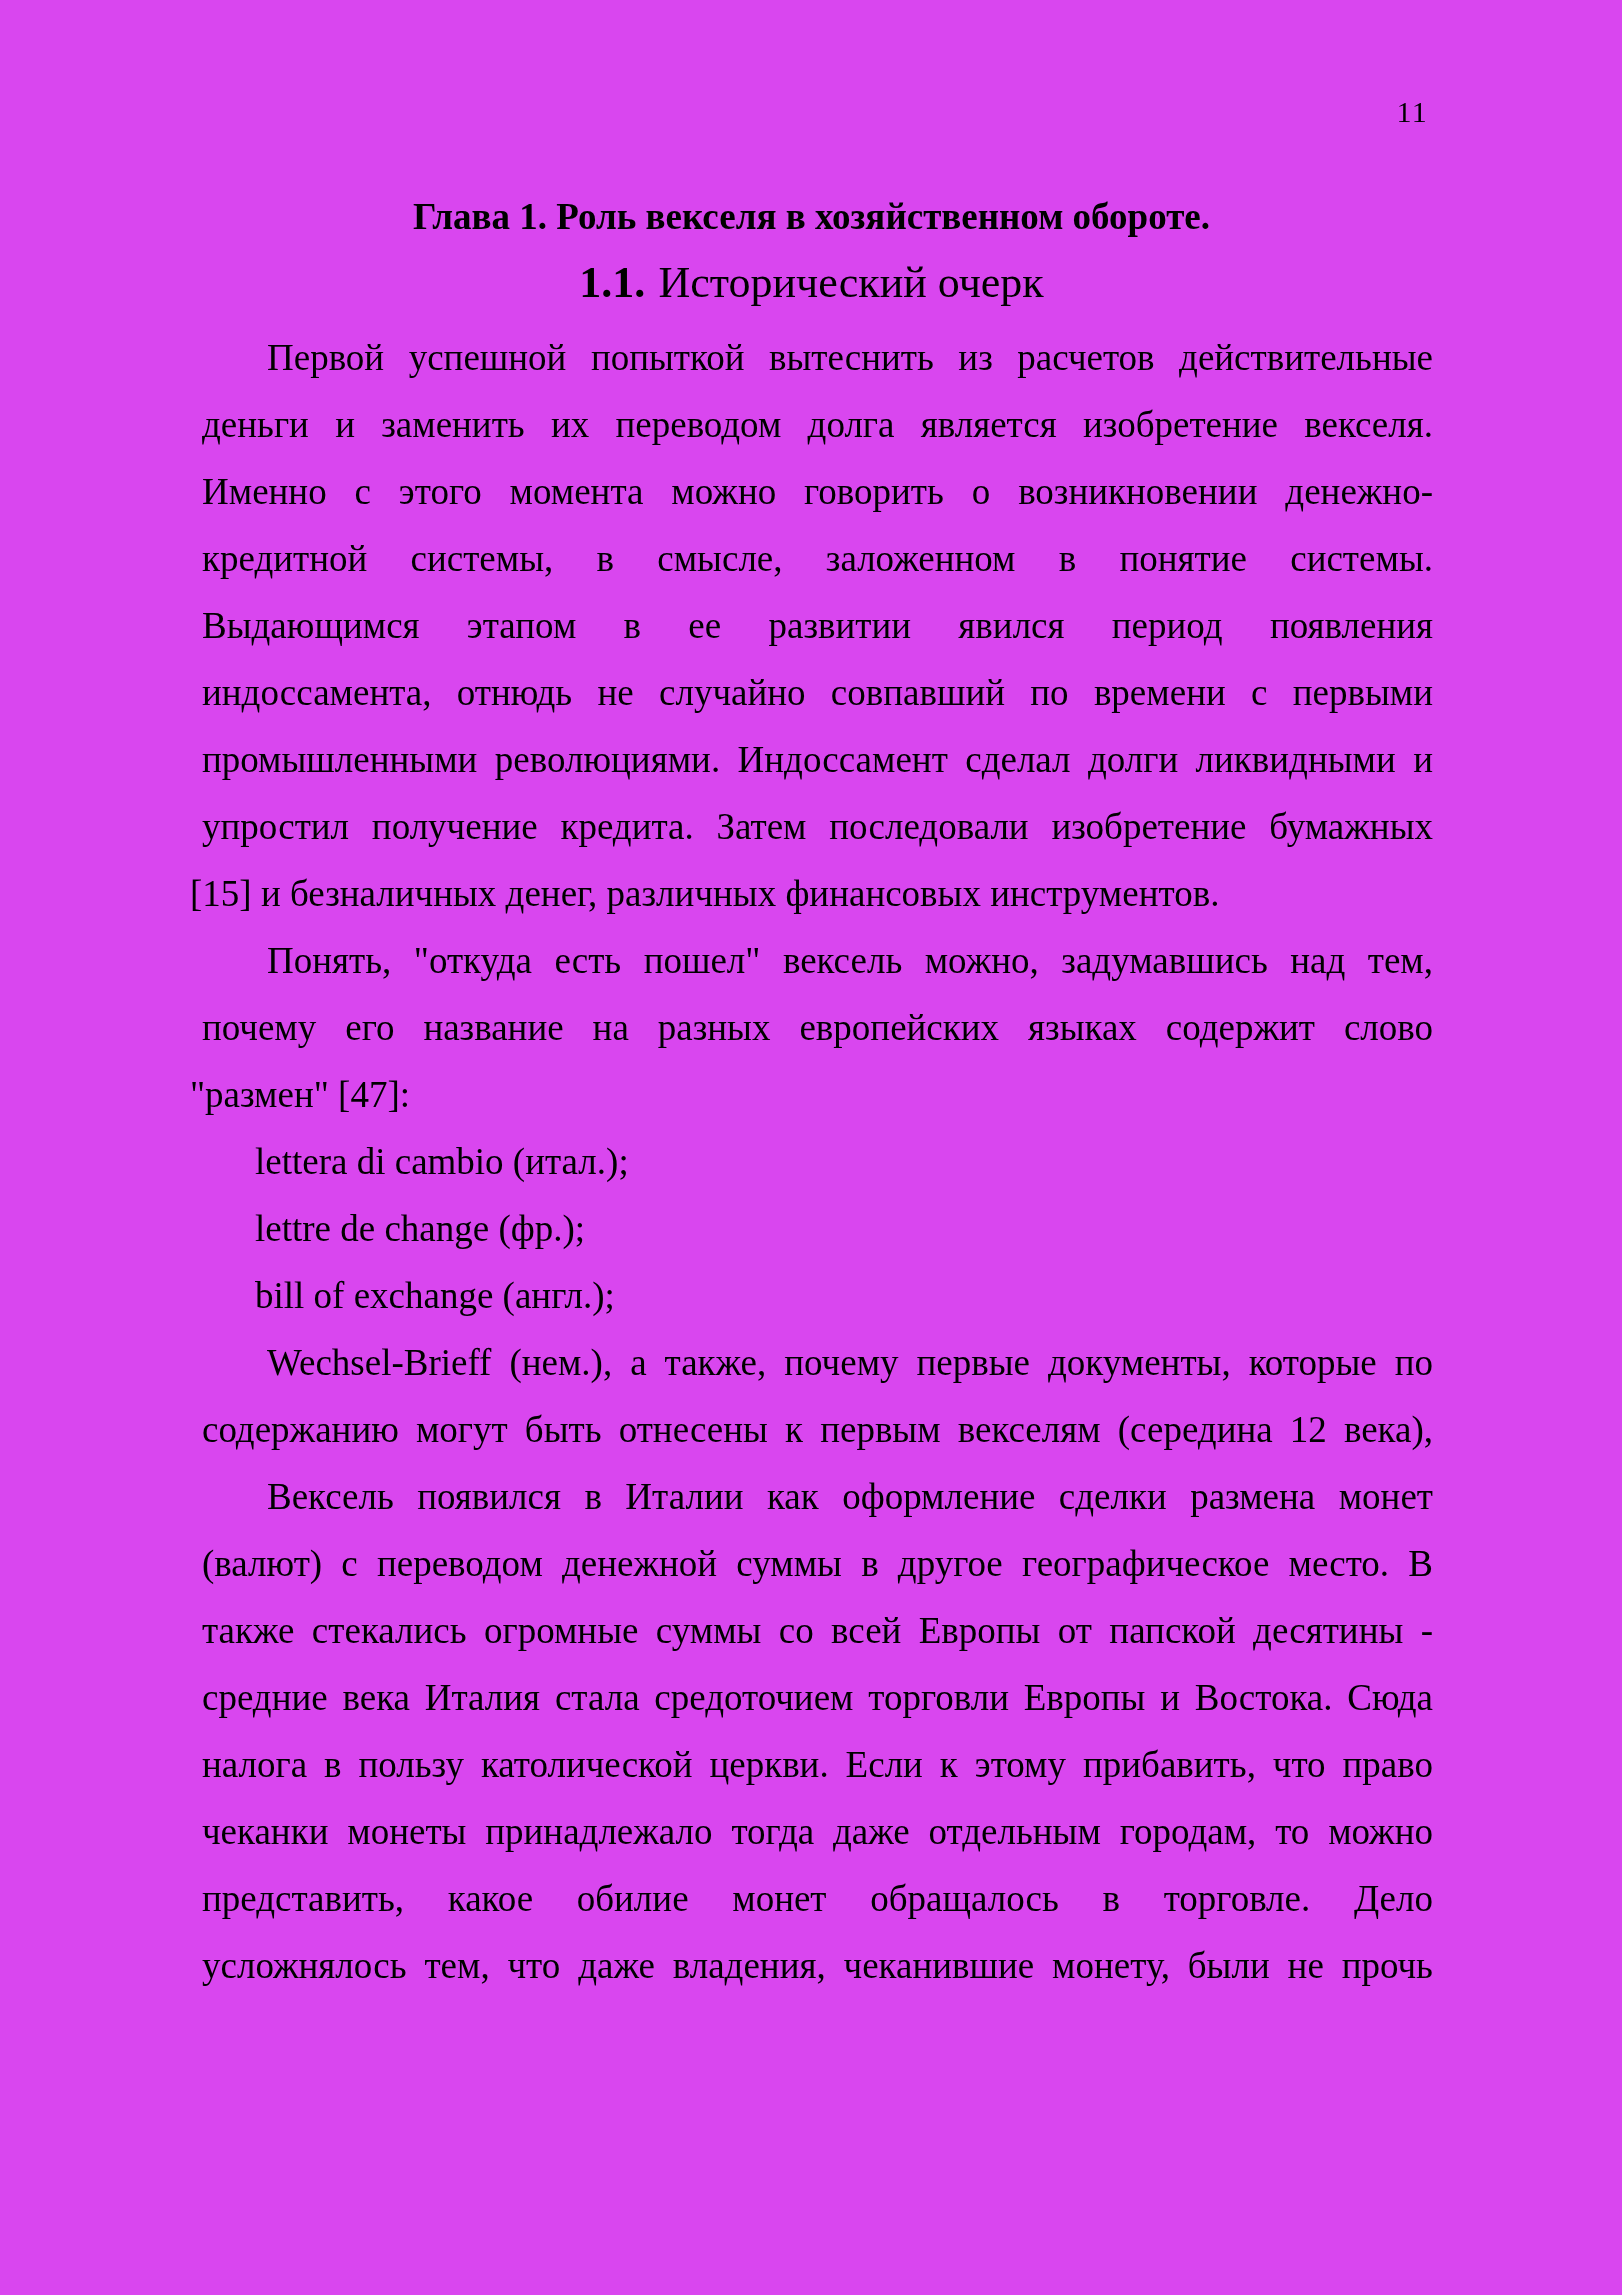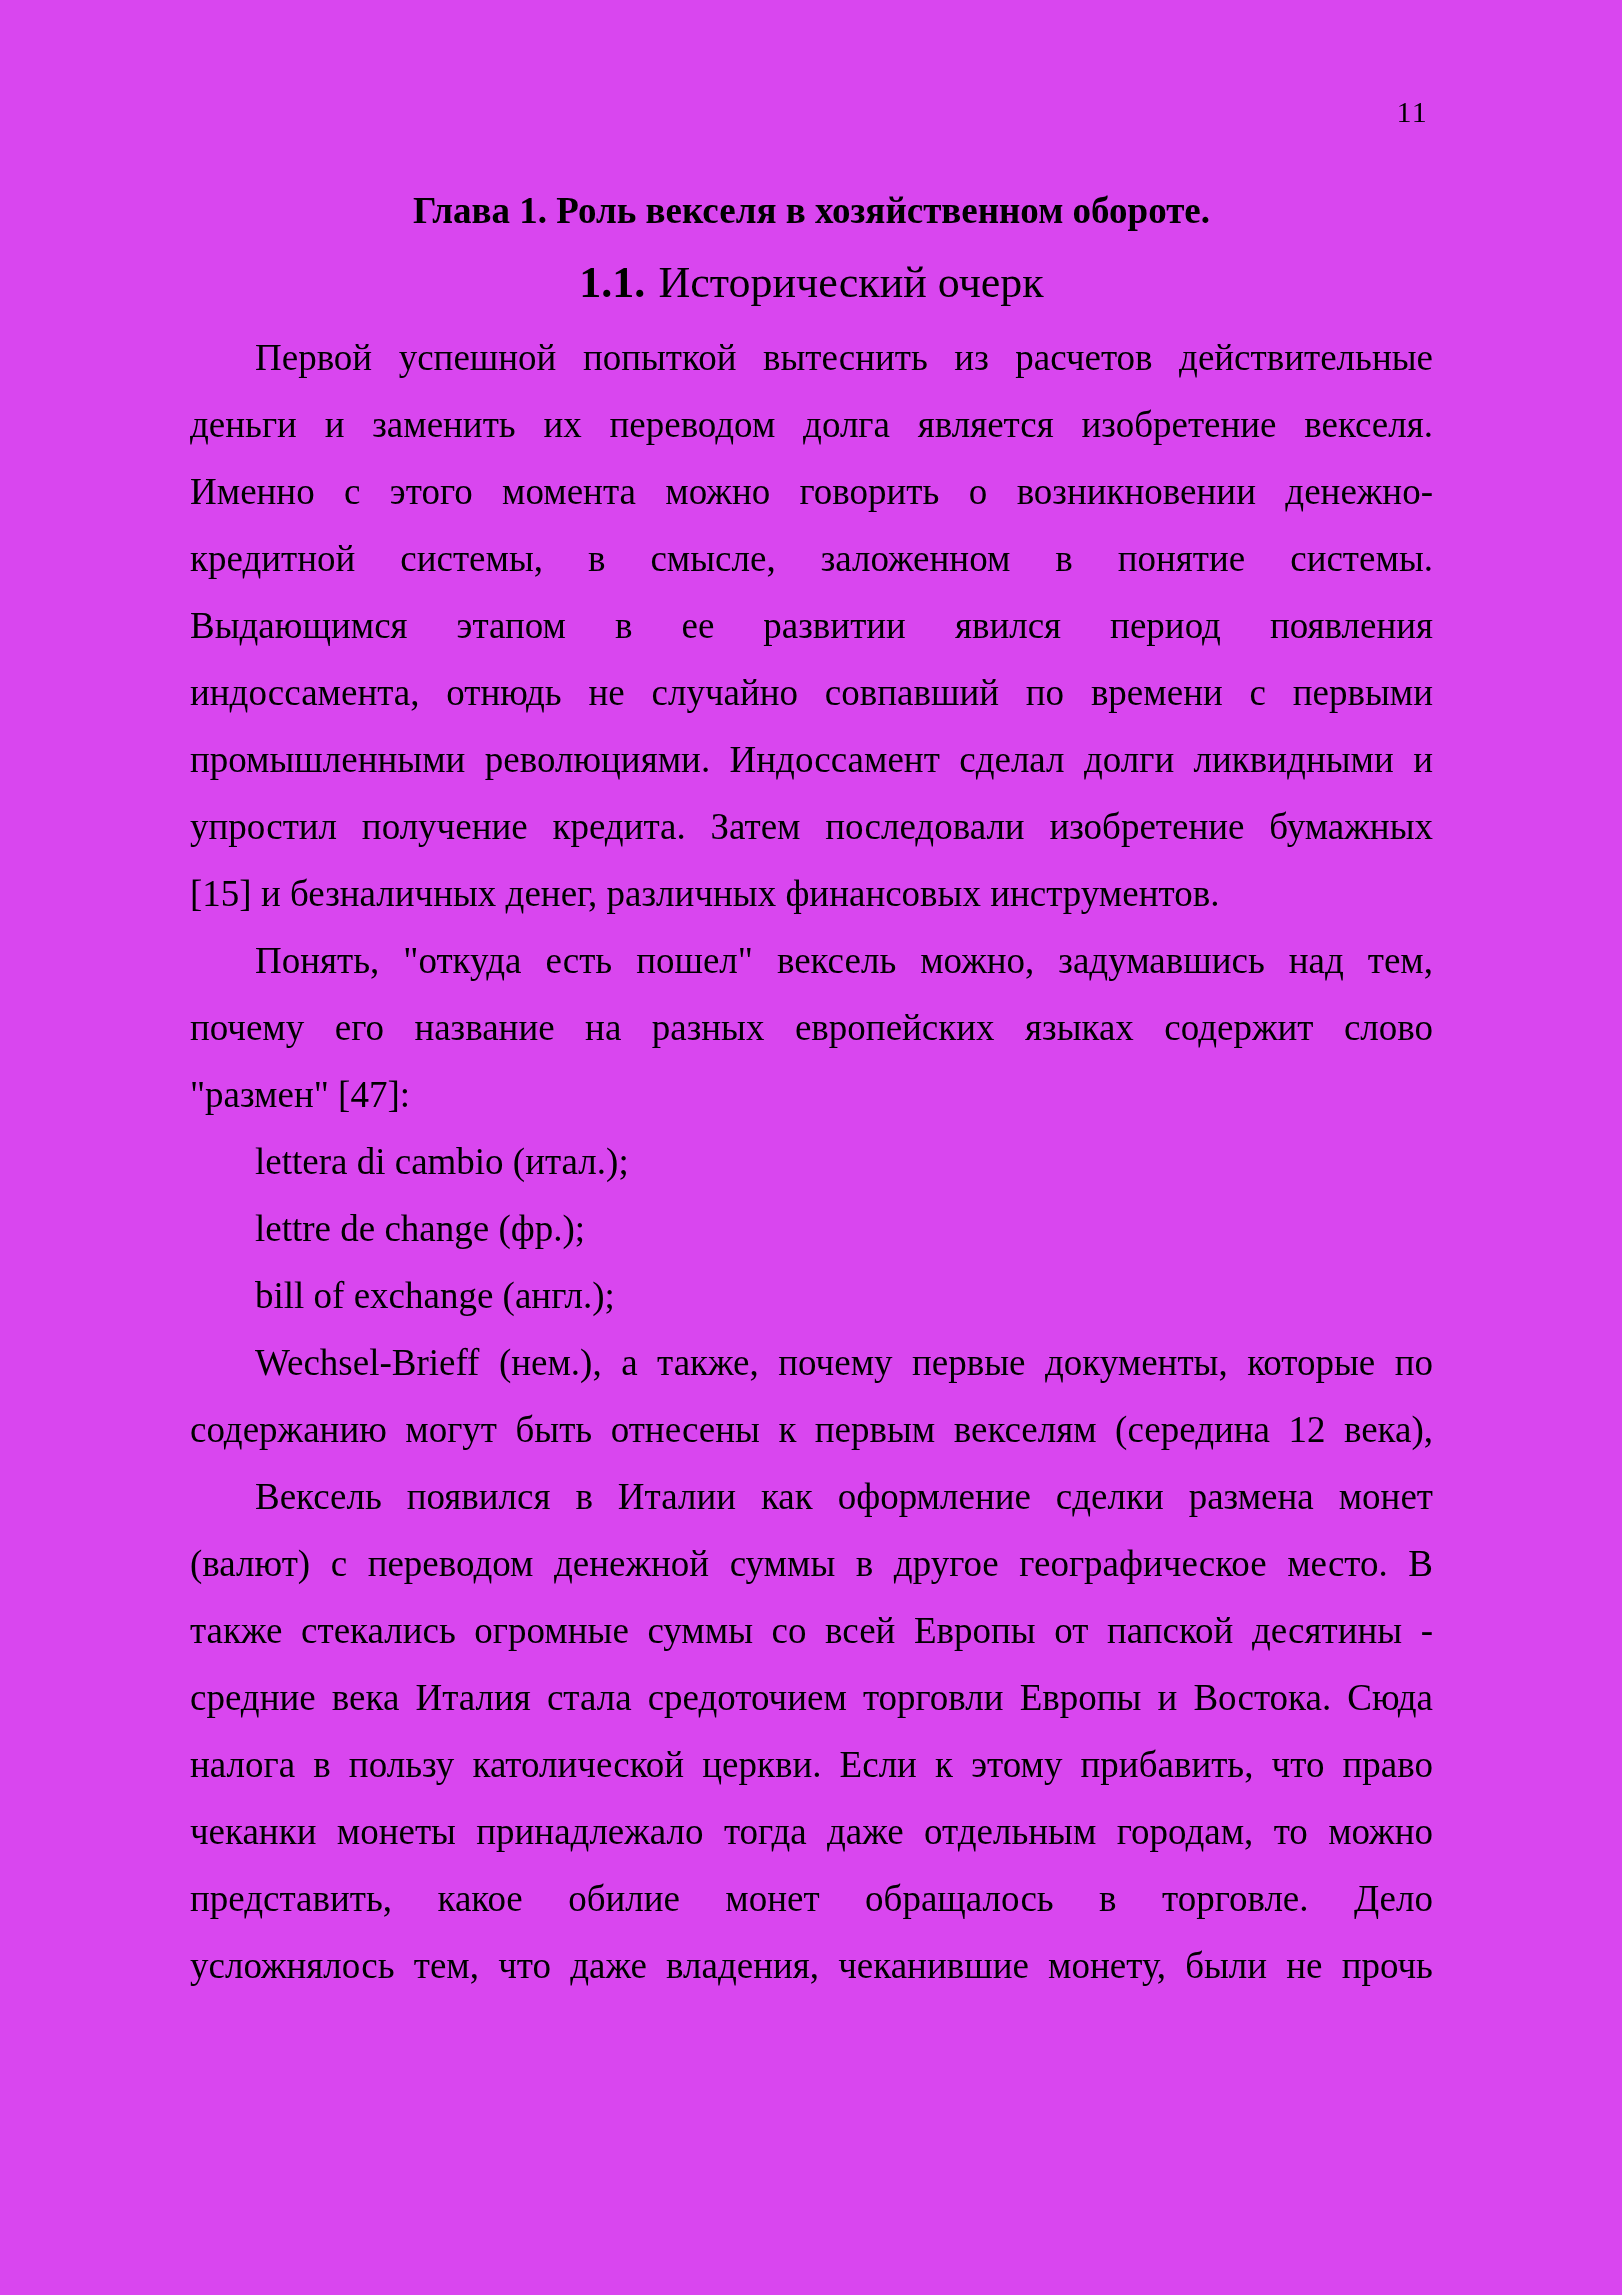--- a/index.html
+++ b/index.html
@@ -19,21 +19,21 @@
   .page-number {
     position: absolute;
     top: 97px;
     right: 194px;
     font-size: 30px;
     line-height: 30px;
     letter-spacing: 1.3px;
   }
   .chapter-heading {
     position: absolute;
-    top: 188px;
+    top: 194px;
     left: 190px;
     width: 1243px;
     font-size: 37px;
     line-height: 46px;
     font-weight: bold;
     text-align: center;
     white-space: nowrap;
   }
   .section-heading {
     position: absolute;
@@ -58,20 +58,21 @@
     line-height: 67px;
   }
   .text-line {
     height: 67px;
     text-align: left;
     white-space: normal;
   }
   .text-line.justify {
     text-align: justify;
     text-align-last: justify;
+    margin-left: 12px;
   }
   .text-line.indent {
     text-indent: 65px;
   }
 </style>
 </head>
 <body>
 
 <div class="page">
 

